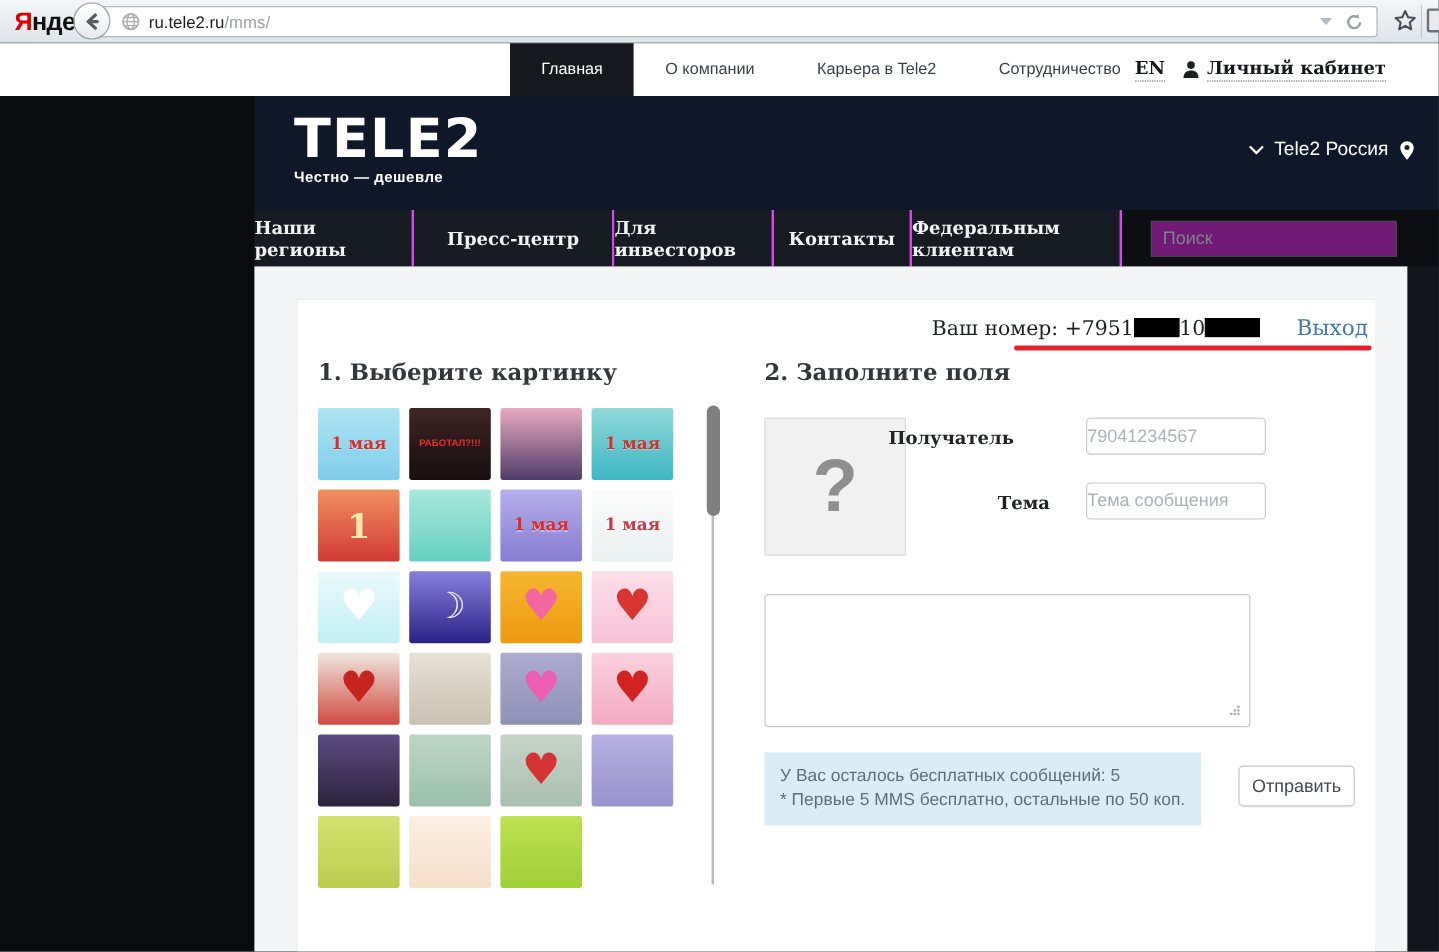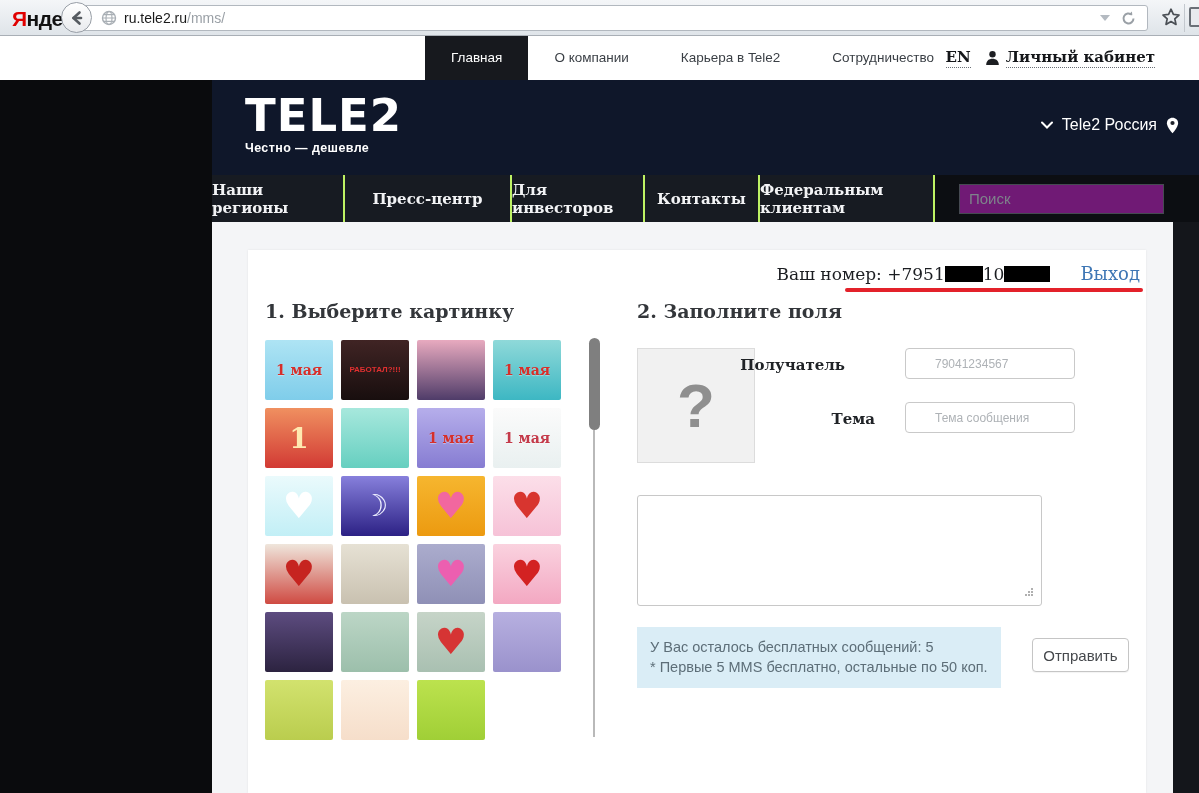--- a/index.html
+++ b/index.html
@@ -57,21 +57,21 @@
   #left-black { position:absolute; left:0; top:80px; width:212px; height:713px; background:#0a0b0d; }
   #site-header { position:absolute; left:212px; top:80px; width:987px; height:95px; background:#0f172a; }
   #logo-block { position:absolute; left:33px; top:13px; color:#fff; }
   #logo-text { font-size:45px; font-weight:800; letter-spacing:1px; line-height:46px; font-family:"DejaVu Sans", sans-serif; }
   #logo-tagline { font-size:12.5px; font-weight:bold; letter-spacing:0.4px; margin-top:2px; }
   #region-picker { position:absolute; right:20px; top:36px; display:flex; align-items:center; gap:9px; color:#fff; font-size:16px; }
 
   
   #site-nav { position:absolute; left:212px; top:175px; width:987px; height:47px; background:#0c0e12; display:flex; align-items:stretch; }
   .nav-item {
-    background:#171b22; border-right:2px solid #bef264;
+    background:#171b22; border-right:2px solid #d946ef;
     display:flex; align-items:center; justify-content:center;
     font-family:"DejaVu Serif", serif; font-weight:bold; font-size:15px; color:#f2f3f5; cursor:pointer;
   }
   #nav-search {
     margin-left:auto; margin-right:35px; align-self:center;
     width:205px; height:30px; background:#701a75; border:1px solid #464a52; 
     display:flex; align-items:center; padding:0 9px;
   }
   #nav-search input {
     flex:1; background:transparent; border:none; outline:none;
@@ -114,23 +114,23 @@
   #preview-box {
     position:absolute; left:389px; top:98px; width:118px; height:115px;
     background:#f1f1f1; border:1px solid #dcdcdc;
     display:flex; align-items:center; justify-content:center;
   }
   #preview-q { font-size:62px; font-weight:bold; color:#8f8f8f; }
   .field-label { position:absolute; width:122px; text-align:right; font-family:"DejaVu Serif", serif; font-weight:bold; font-size:15px; color:#202327; }
   #label-recipient { left:475px; top:106px; }
   #label-subject   { left:505px; top:160px; }
   .text-input {
-    position:absolute; width:170px; height:31px;
-    border:1px solid #c9c9c9; border-radius:4px; padding:0 29px;
-    font-size:12px; color:#333; outline:none; background:#fff;
+    position:absolute; width:150px; height:31px;
+    border:1px solid #c9c9c9; border-radius:4px; padding:0 0;
+    font-size:15px; color:#333; outline:none; background:#fff;
   }
   .text-input::placeholder { color:#aeb2b6; }
   #input-recipient { left:657px; top:98px; }
   #input-subject   { left:657px; top:152px; }
   #message-area {
     position:absolute; left:389px; top:245px; width:405px; height:111px;
     border:1px solid #c8c8c8; border-radius:3px; resize:none; outline:none;
     font-size:14px; color:#333; padding:8px; background:#fff;
   }
   #resize-grip { position:absolute; left:783px; top:344px; width:2px; height:2px; background:#b0b0b0;

